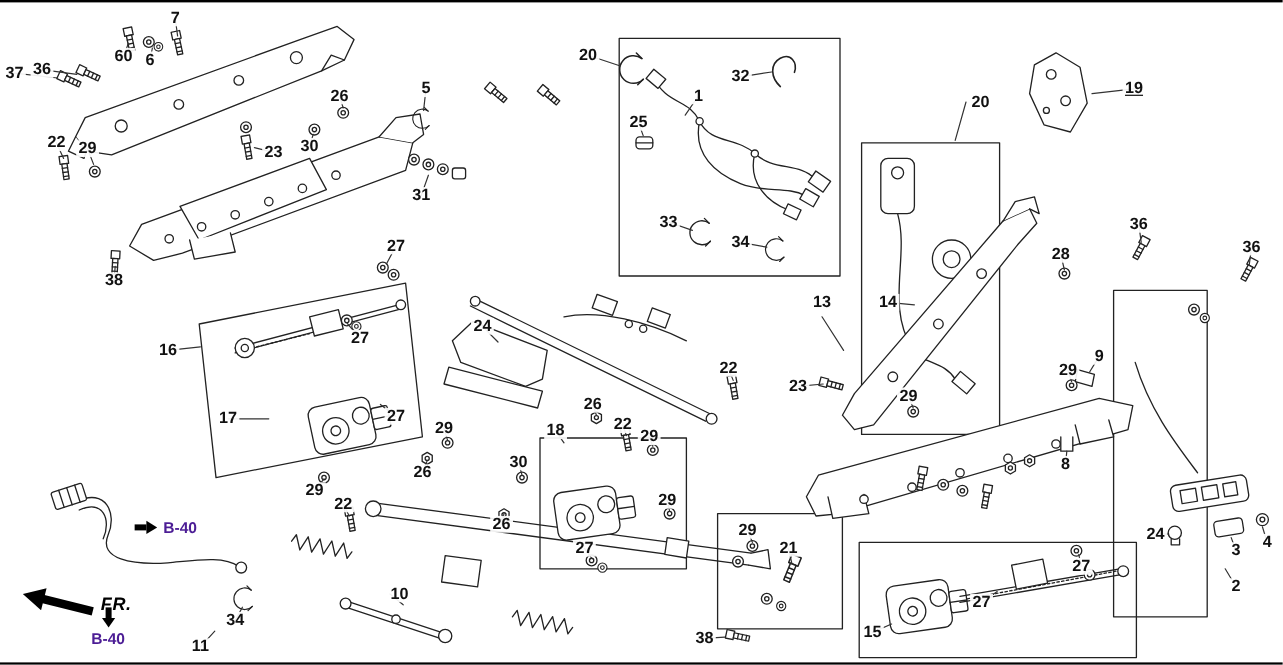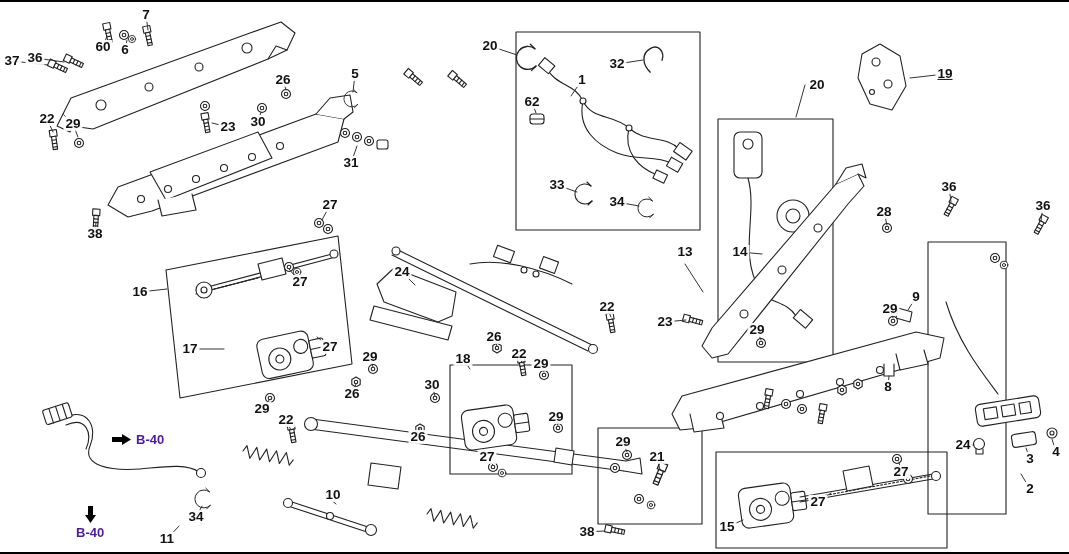--- a/index.html
+++ b/index.html
@@ -412,21 +412,21 @@
       <span class="callout" style="left: 330px; top: 345px;">27</span>
       <span class="callout" style="left: 370px; top: 355px;">29</span>
       <span class="callout" style="left: 352px; top: 392px;">26</span>
       <span class="callout" style="left: 262px; top: 407px;">29</span>
       <span class="callout" style="left: 286px; top: 418px;">22</span>
       <span class="callout" style="left: 432px; top: 383px;">30</span>
       <span class="callout" style="left: 418px; top: 435px;">26</span>
       <span class="callout" style="left: 402px; top: 270px;">24</span>
       <span class="callout" style="left: 490px; top: 44px;">20</span>
       <span class="callout" style="left: 582px; top: 78px;">1</span>
-      <span class="callout" style="left: 532px; top: 100px;">62</span>
+      <span class="callout" style="left: 532px; top: 100px;">25</span>
       <span class="callout" style="left: 617px; top: 62px;">32</span>
       <span class="callout" style="left: 557px; top: 183px;">33</span>
       <span class="callout" style="left: 617px; top: 200px;">34</span>
       <span class="callout" style="left: 685px; top: 250px;">13</span>
       <span class="callout" style="left: 665px; top: 320px;">23</span>
       <span class="callout" style="left: 607px; top: 305px;">22</span>
       <span class="callout" style="left: 494px; top: 335px;">26</span>
       <span class="callout" style="left: 519px; top: 352px;">22</span>
       <span class="callout" style="left: 541px; top: 362px;">29</span>
       <span class="callout" style="left: 463px; top: 357px;">18</span>
@@ -450,20 +450,29 @@
       <span class="callout" style="left: 818px; top: 500px;">27</span>
       <span class="callout" style="left: 727px; top: 525px;">15</span>
       <span class="callout" style="left: 623px; top: 440px;">29</span>
       <span class="callout" style="left: 657px; top: 455px;">21</span>
       <span class="callout" style="left: 587px; top: 530px;">38</span>
       <span class="callout" style="left: 333px; top: 493px; text-align: center;">10</span>
       <span class="callout" style="left: 196px; top: 515px;">34</span>
       <span class="callout" style="left: 167px; top: 537px;">11</span>
     </div>
 
+  <div class="marker" id="fr-marker">
+    <svg width="62" height="30">
+      <g transform="rotate(14 31 15)">
+        <rect x="16" y="11" width="44" height="7" fill="#000"></rect>
+        <polygon points="0,14.5 18,5 18,24" fill="#000"></polygon>
+      </g>
+    </svg>
+    <span class="fr-text">FR.</span>
+  </div>
 
   <div class="marker" id="b40-right">
     <svg width="20" height="13">
       <rect x="0" y="4" width="10" height="5" fill="#000"></rect>
       <polygon points="10,1 19,6.5 10,12" fill="#000"></polygon>
     </svg>
     <span class="b40-text">B-40</span>
   </div>
 
   <div class="marker" id="b40-down">

